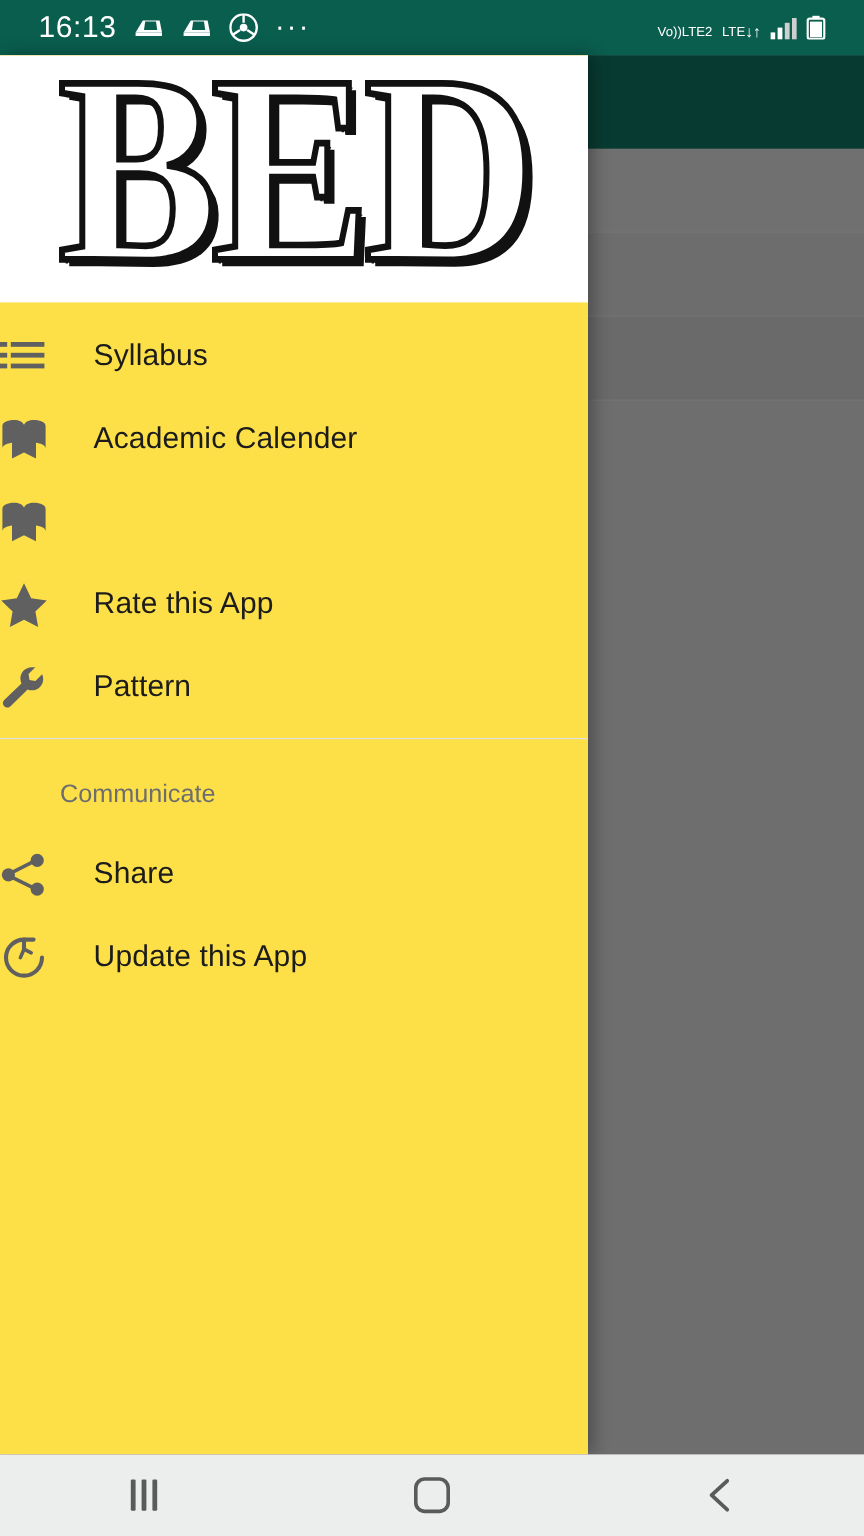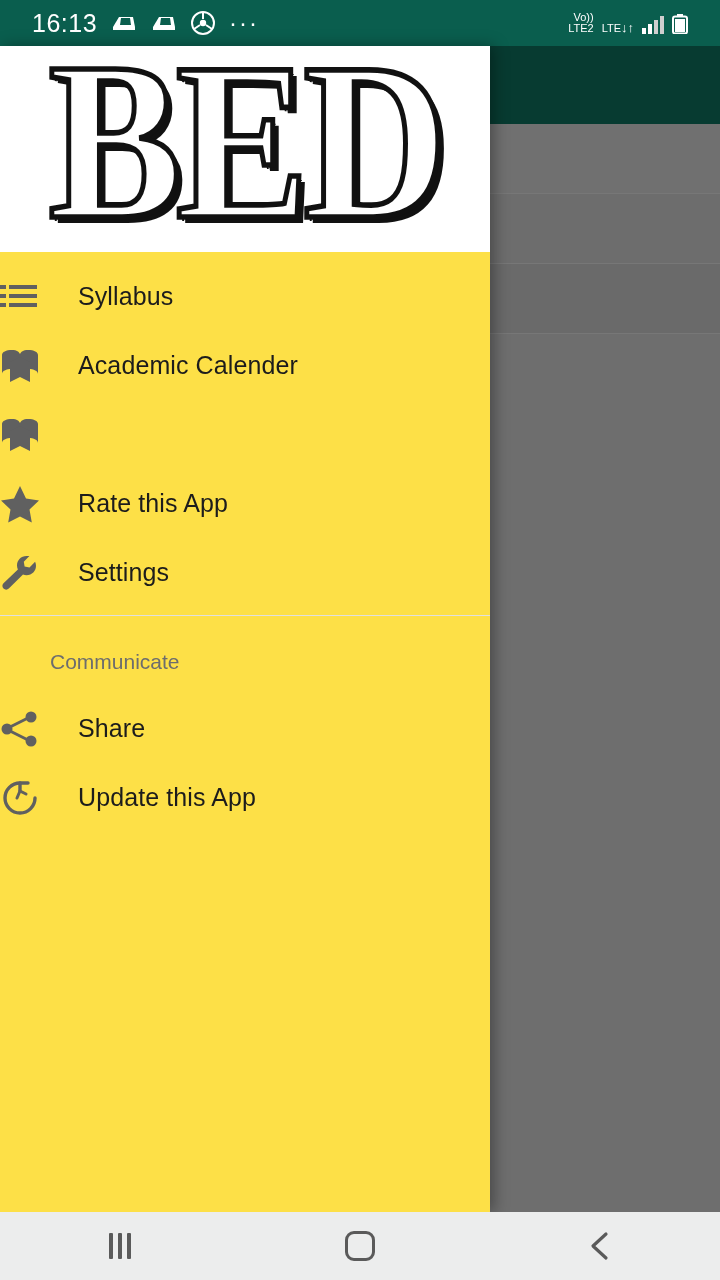--- a/index.html
+++ b/index.html
@@ -17,21 +17,21 @@
     background:#0a5e4e;
     display:flex; align-items:center;
     padding:0 32px;
     color:#ffffff;
   }
   .sb-left { display:flex; align-items:center; gap:14px; }
   .sb-clock { font-size:25px; letter-spacing:0.5px; font-weight:400; }
   .sb-icon { display:inline-flex; align-items:center; justify-content:center; }
   .sb-dots { font-size:24px; line-height:0.6; letter-spacing:2px; }
   .sb-right { margin-left:auto; display:flex; align-items:flex-end; gap:8px; }
-  .sb-volte { display:flex; flex-direction:column; align-items:flex-end; font-size:11px; line-height:11px; }
+  .sb-volte { display:flex; flex-direction:row; align-items:flex-start; font-size:11px; line-height:11px; }
   .sb-lte { display:flex; flex-direction:row; align-items:center; font-size:11px; line-height:11px; }
   .sb-lte .arrows { font-size:13px; line-height:12px; }
 
   
   .bg-root { position:absolute; top:46px; left:0; width:720px; height:1166px; background:#6e6e6e; }
   .bg-appbar { position:absolute; top:0; left:0; width:720px; height:78px; background:#073b31; }
   .bg-row { position:absolute; left:0; width:720px; background:#6b6b6b; border-bottom:1px solid #777777; }
   .bg-row.r1 { top:78px; height:70px; background:#707070; }
   .bg-row.r2 { top:148px; height:70px; background:#6d6d6d; }
   .bg-row.r3 { top:218px; height:70px; background:#6a6a6a; }
@@ -223,21 +223,21 @@
         </span>
         <span class="menu-label">Rate this App</span>
       </div>
 
       <div class="menu-item">
         <span class="menu-icon">
           <svg width="40" height="38" viewBox="0 0 40 38">
               <path d="M26.5 2 C21 2 17 6.2 17 11.5 C17 13 17.3 14.3 17.9 15.5 L3.5 29.3 C2 30.7 2 33.1 3.5 34.5 C5 36 7.4 36 8.8 34.5 L23 20.6 C24.1 21.1 25.3 21.3 26.5 21.3 C32 21.3 36 17 36 11.8 C36 10.3 35.7 9 35.1 7.8 L29.5 13.4 L24.6 12.6 L23.8 7.7 L29.4 2.1 C28.5 2 27.5 2 26.5 2 Z" fill="#606060"></path>
             </svg>
         </span>
-        <span class="menu-label">Settings</span>
+        <span class="menu-label">Pattern</span>
       </div>
 
       <div class="divider"></div>
 
       <div class="section-title">Communicate</div>
 
       <div class="menu-item">
         <span class="menu-icon">
           <svg width="40" height="36" viewBox="0 0 40 36">
               <circle cx="31" cy="6" r="5.5" fill="#606060"></circle>

